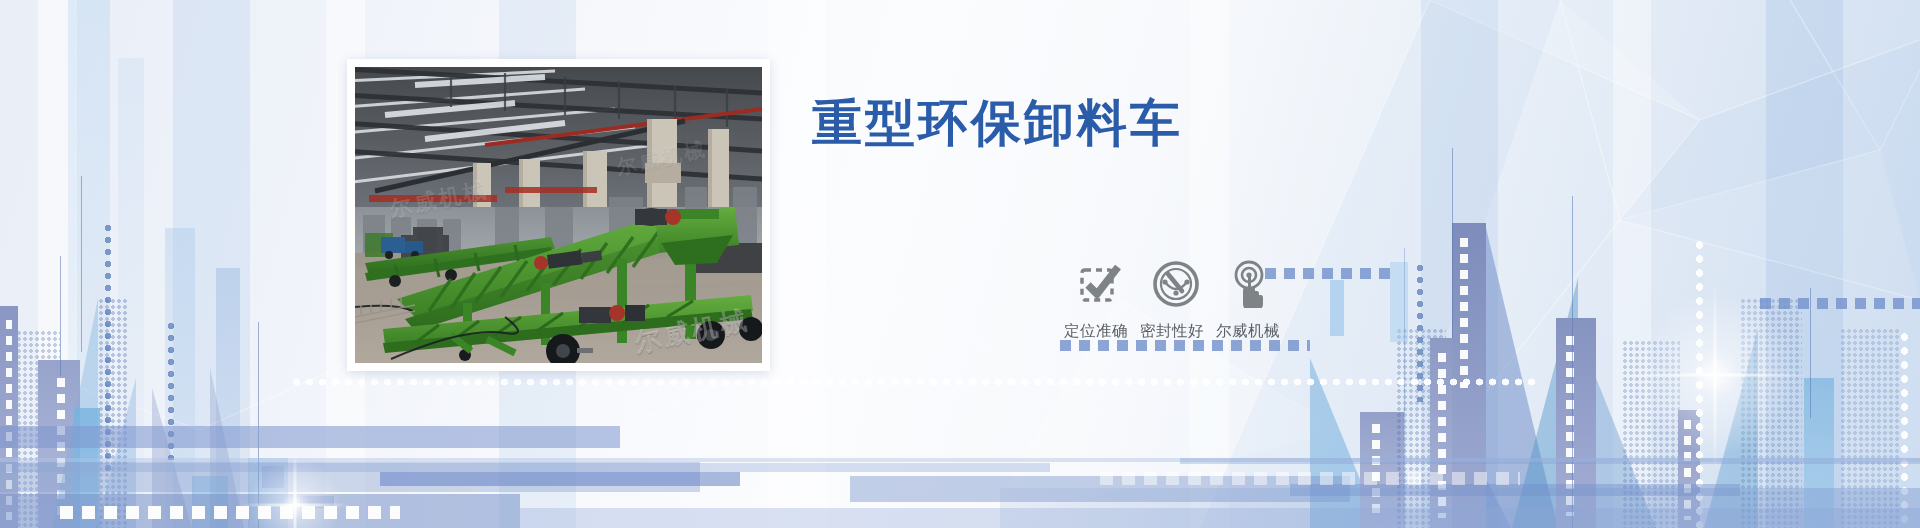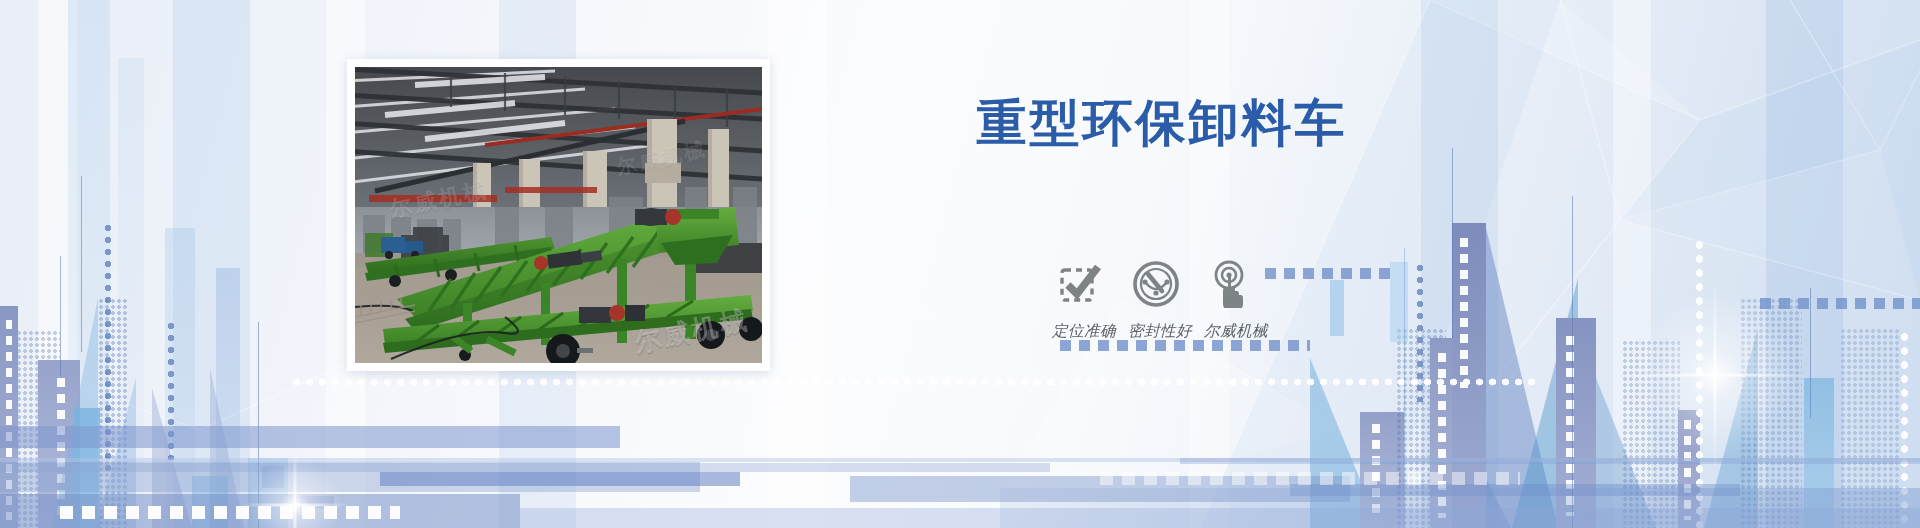--- a/index.html
+++ b/index.html
@@ -137,21 +137,21 @@
     transform: rotate(-12deg);
     white-space: nowrap;
     text-shadow: 0 1px 1px rgba(0,0,0,.2);
   }
 
   
   #content {
     position: absolute;
     left: 812px; top: 96px;
     width: 700px;
-    text-align: center;
+    text-align: left;
   }
   #headline {
     font-size: 50px;
     font-weight: bold;
     color: #2a5caa;
     letter-spacing: 3px;
     line-height: 1.1;
     text-shadow: 1px 1px 0 rgba(255,255,255,.7);
   }
   #subtext {
@@ -168,22 +168,21 @@
     left: 836px; top: 256px;
     width: 660px;
     display: flex;
     justify-content: center;
     gap: 0;
   }
   .feature {
     width: 76px;
     display: flex;
     flex-direction: column;
-    align-items: flex-start;
-    font-style: italic;
+    align-items: flex-end;
   }
   .feature + .feature { margin-left: 0; }
   .f-icon {
     width: 56px; height: 56px;
     display: flex; align-items: center; justify-content: center;
   }
   .f-icon svg { display: block; }
   .f-label {
     margin-top: 9px;
     font-size: 15.5px;

